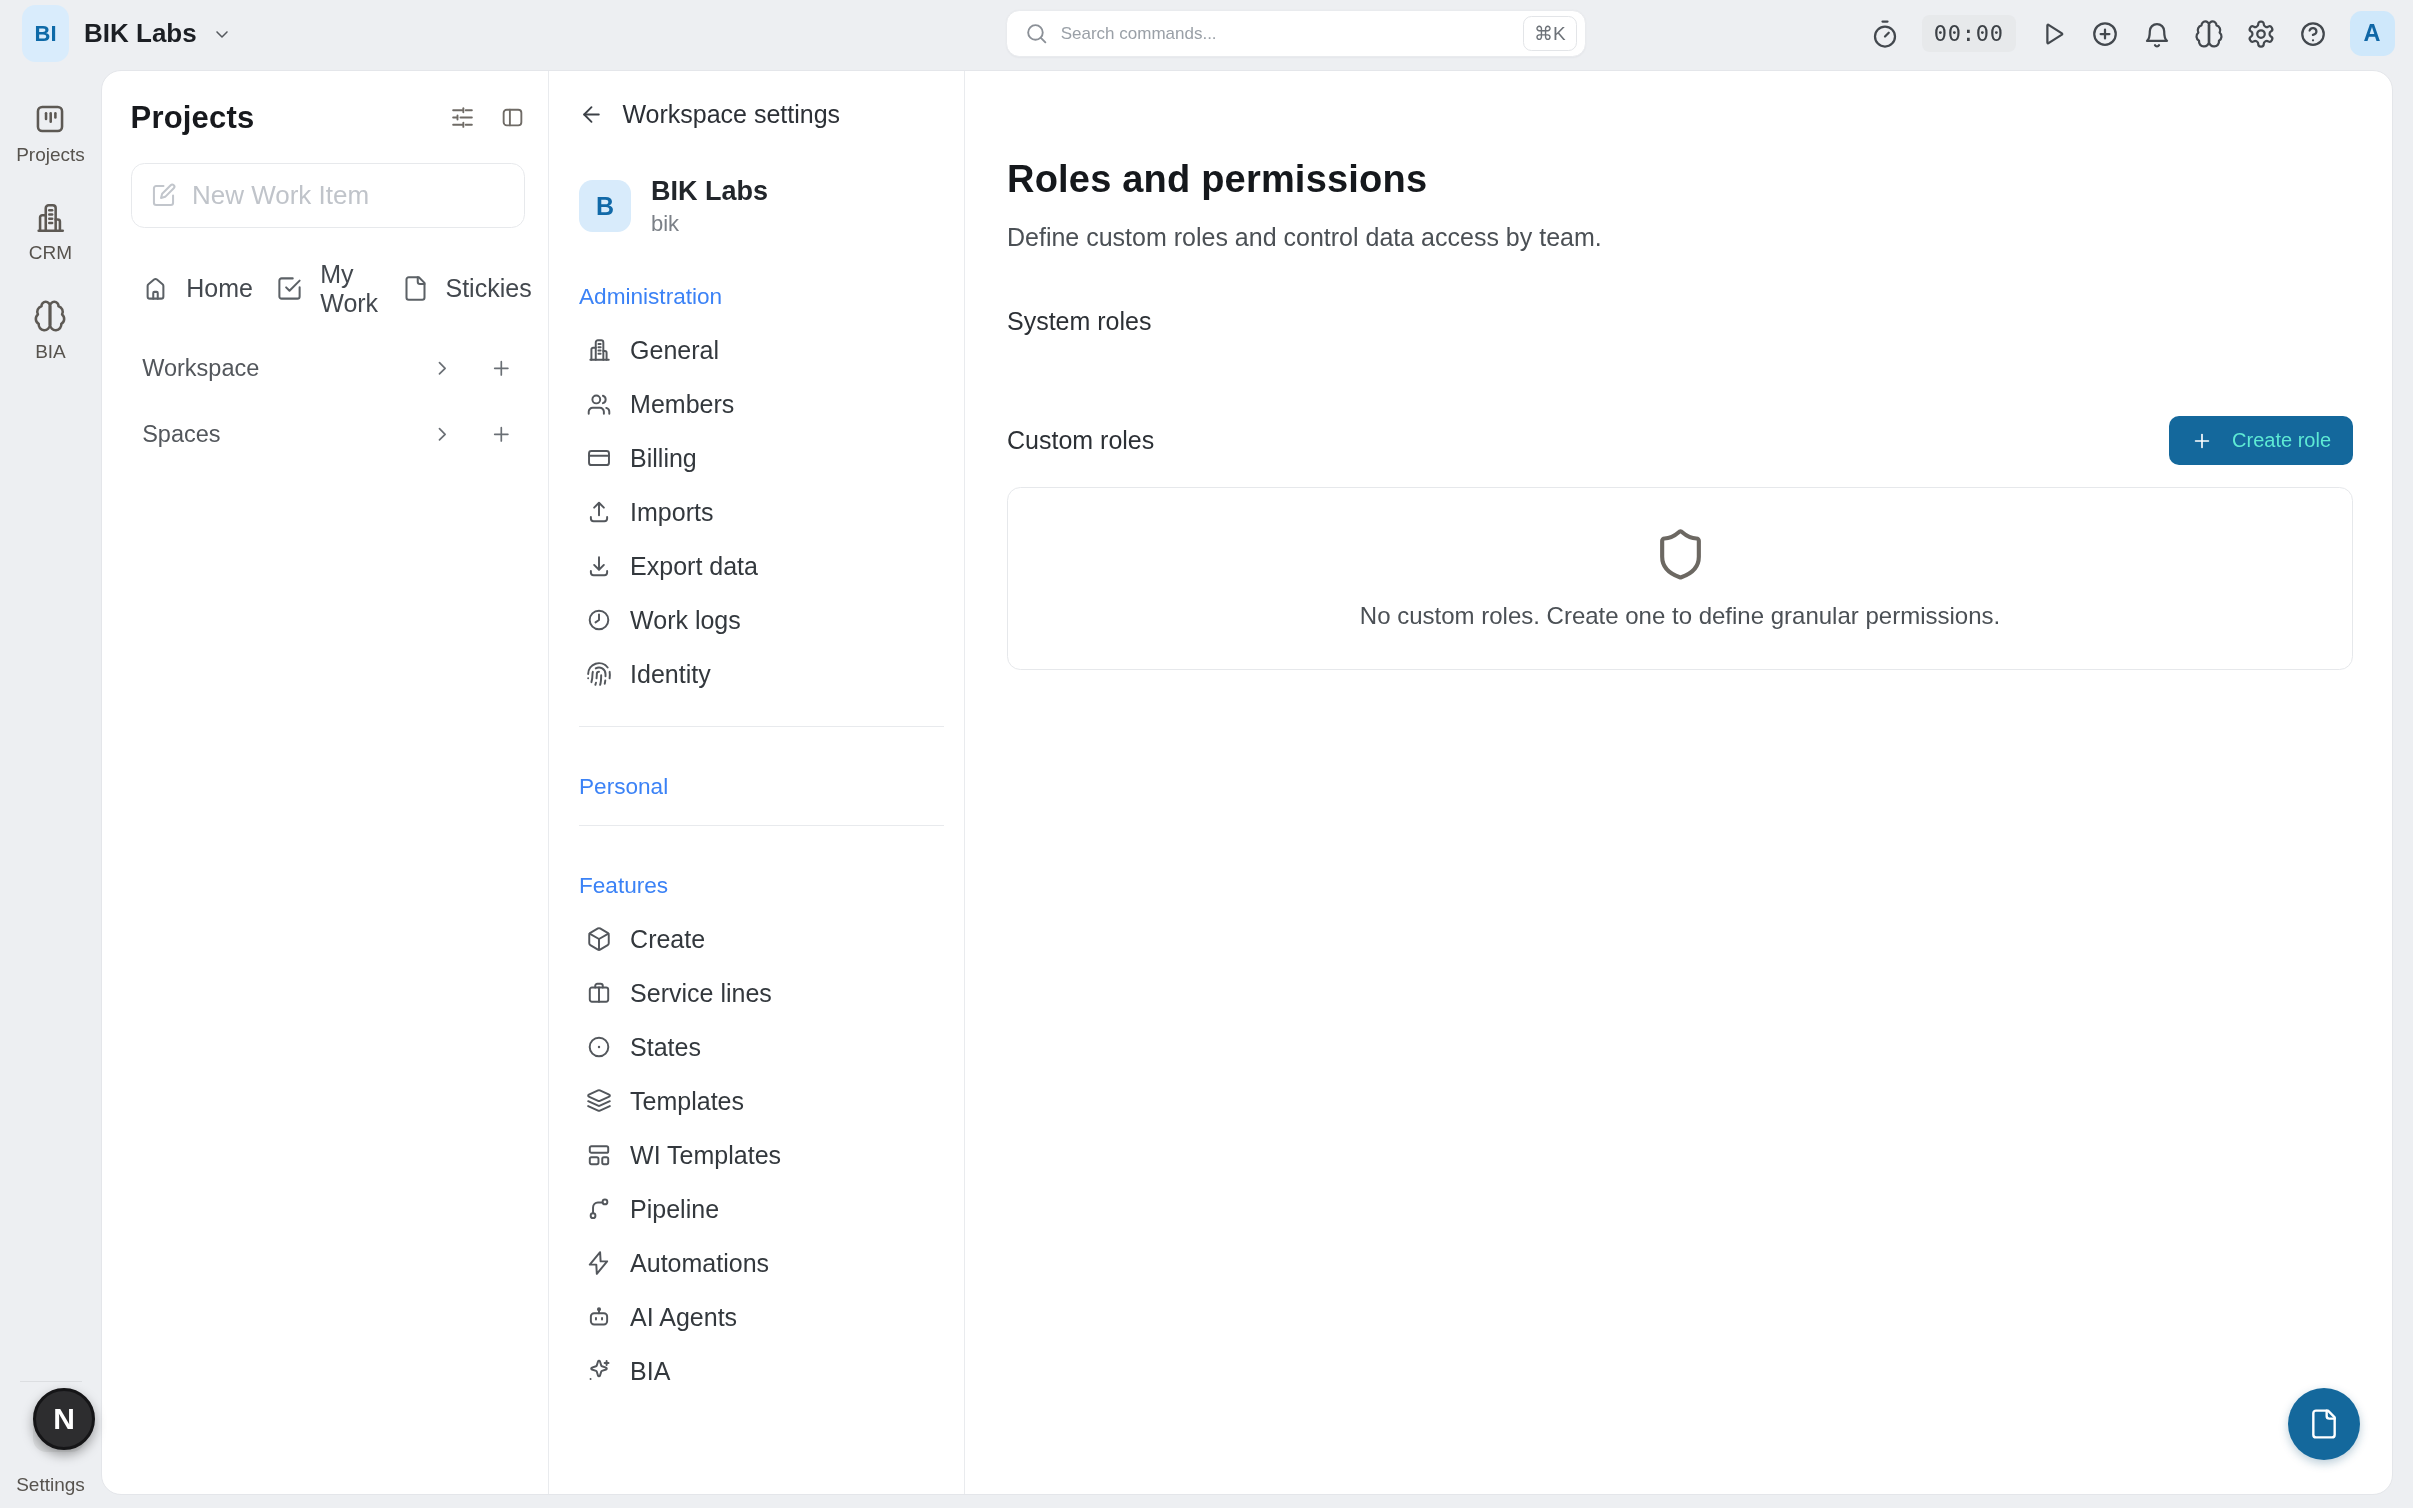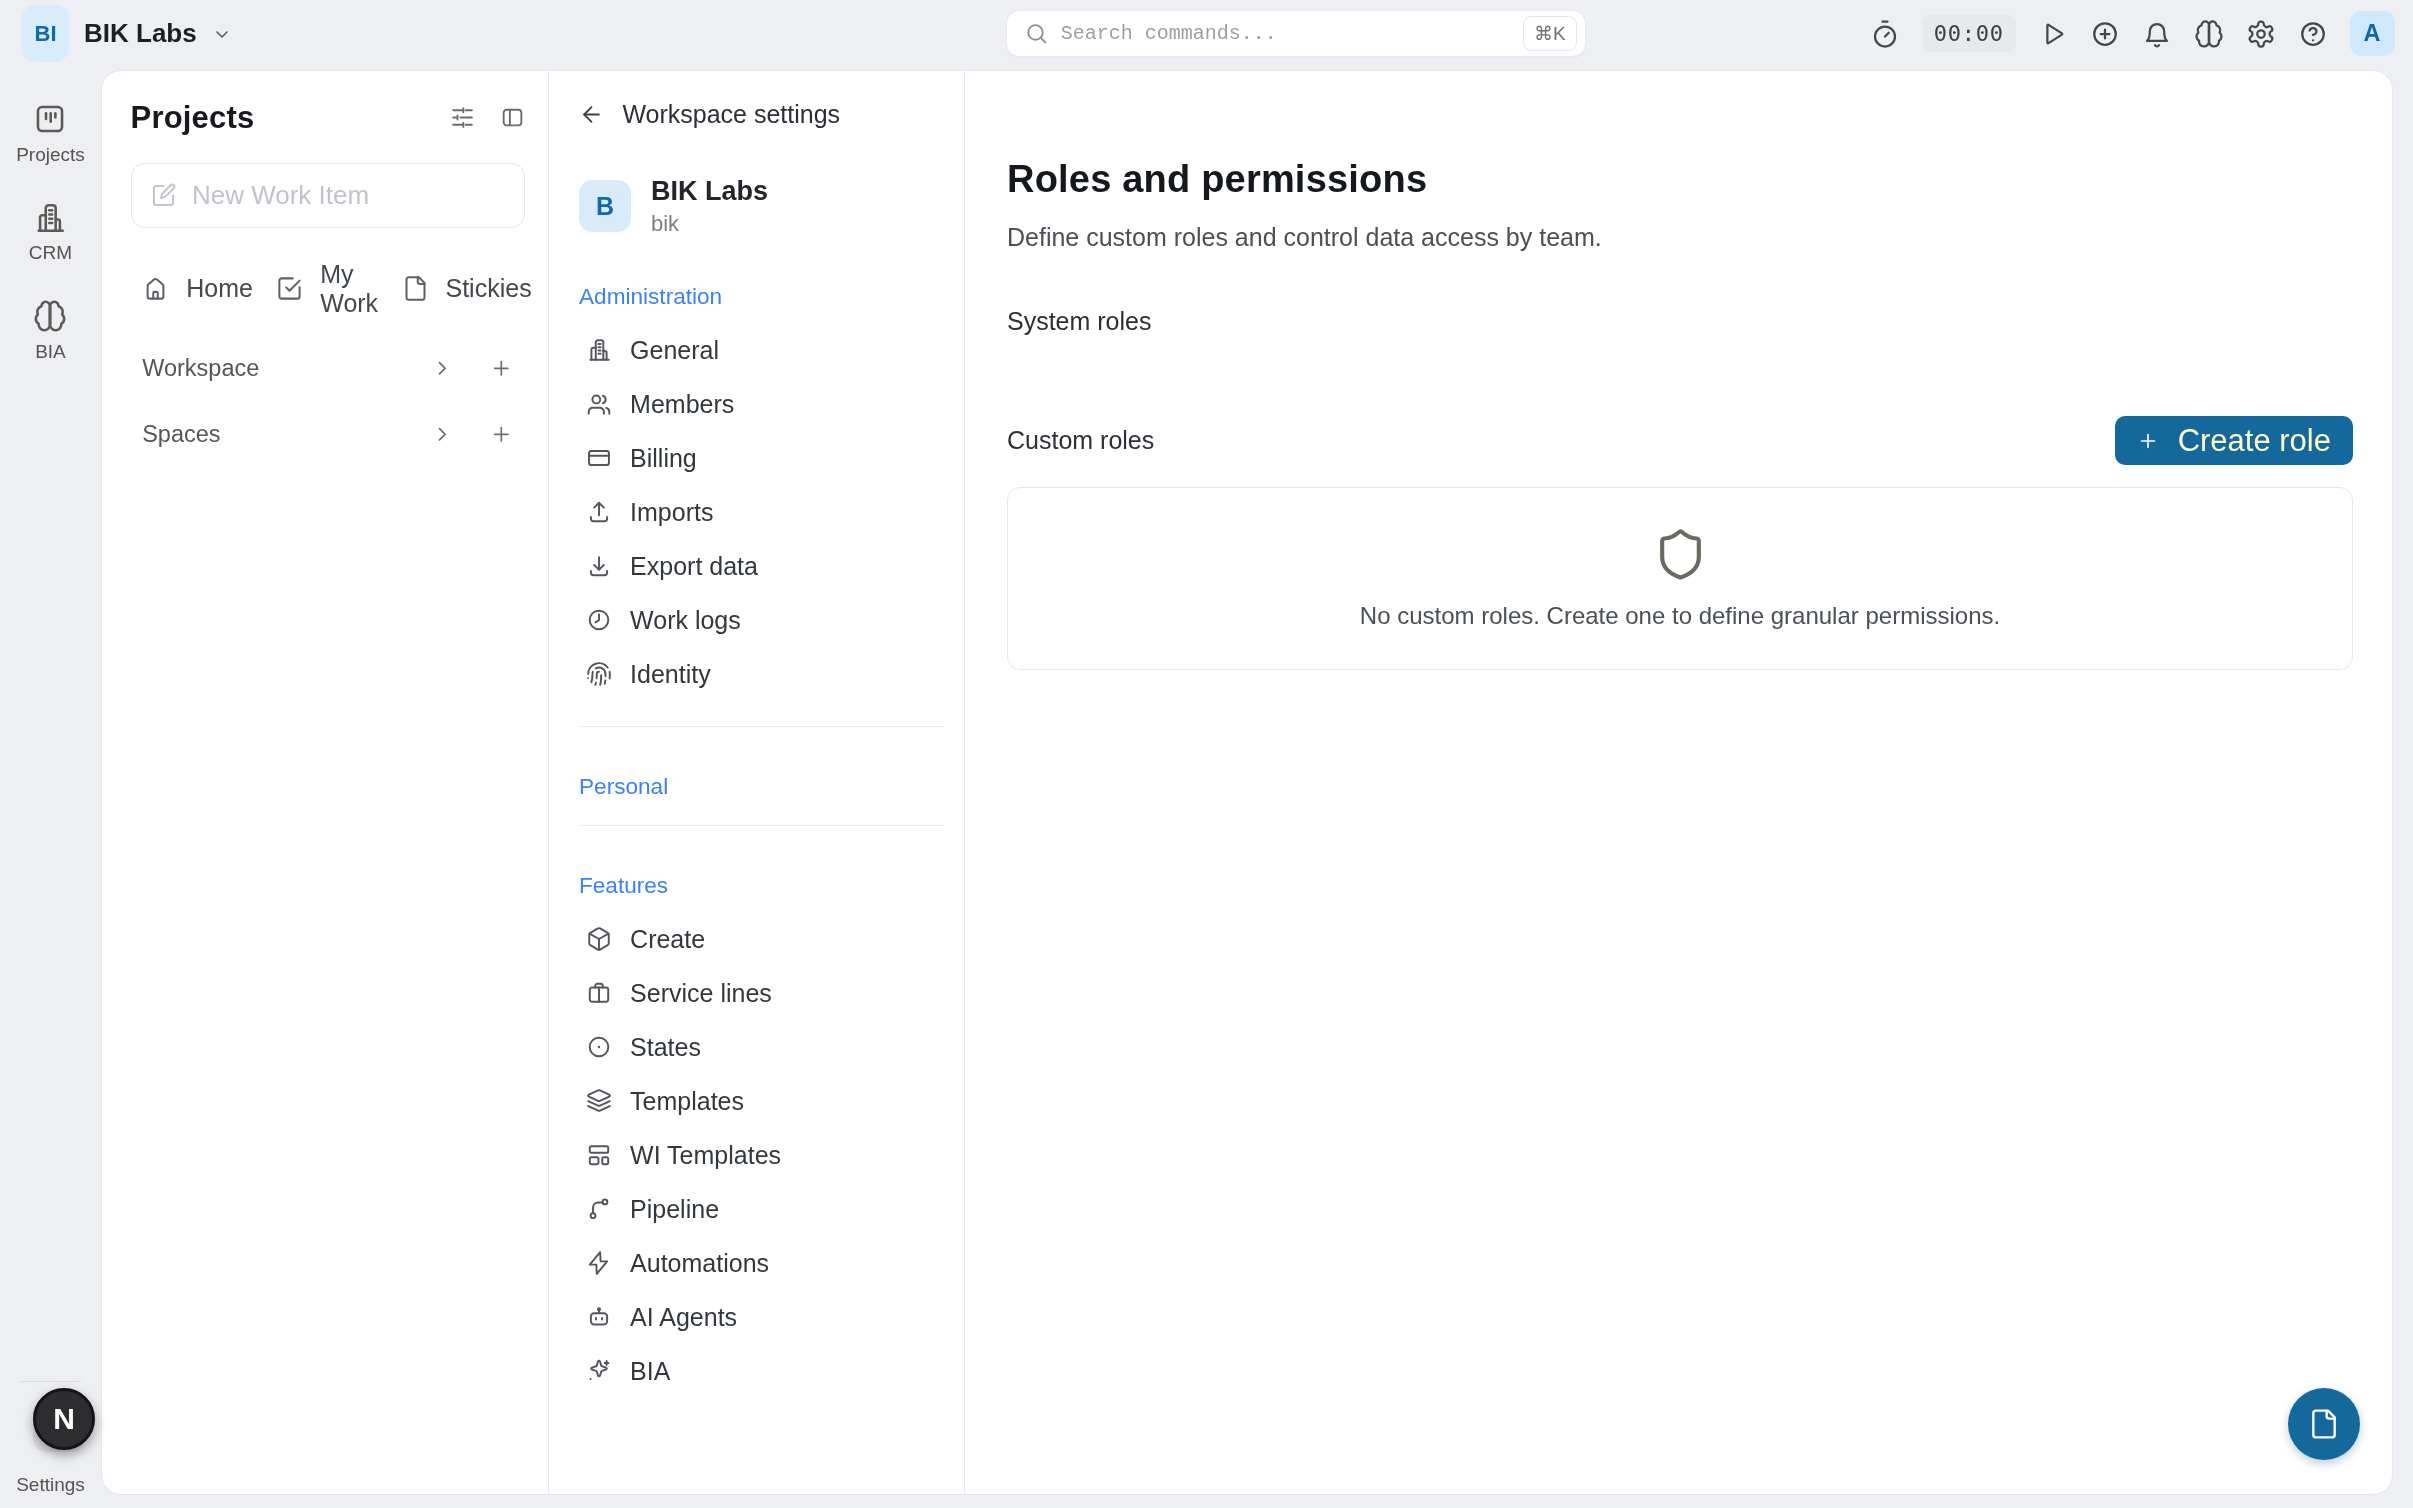--- a/index.html
+++ b/index.html
@@ -18,22 +18,22 @@
   .tb-left { position:absolute; left:22px; top:0; height:67px; display:flex; align-items:center; gap:15px; cursor:pointer; }
   .logo-badge { width:47px; height:57px; border-radius:13.4px; background:#d9ecfc; color:#0e6aa8;
     display:flex; align-items:center; justify-content:center; font-size:22px; font-weight:bold; }
   .ws-name { font-size:26px; font-weight:600; color:#1c1f24; }
   .tb-chevron { width:20px; height:20px; color:#55595e; }
 
   .search-bar { position:absolute; left:1006px; top:10px; width:580px; height:47px; background:#ffffff;
     border:0.8px solid #e9ebee; border-radius:13.4px; display:flex; align-items:center; padding:0 8.4px 0 17px; gap:11.7px;
     box-shadow:0 0.8px 1.7px rgba(20,30,40,.04); }
   .search-bar .icon { width:25px; height:25px; color:#8b9097; }
-  .search-input { flex:1; border:none; outline:none; font-size:20px; color:#6d28d9; background:transparent;
-    font-family:Liberation Mono, monospace; }
+  .search-input { flex:1; border:none; outline:none; font-size:17px; color:#6d28d9; background:transparent;
+    font-family:Liberation Sans, sans-serif; }
   .search-input::placeholder { color:#9aa0a7; }
   .kbd-badge { height:35px; padding:0 10px; border:0.8px solid #e3e5e8; border-radius:8.4px; background:#fff;
     display:flex; align-items:center; font-size:19px; color:#6d7278; }
 
   .tb-right { position:absolute; right:18.4px; top:0; height:67px; display:flex; align-items:center; gap:22px; }
   .tb-icon-btn { width:30px; height:30px; color:#43484e; cursor:pointer; }
   .timer-pill { height:37px; padding:0 11.7px; background:#e7e9eb; border-radius:7.5px; display:flex; align-items:center;
     font-family:"DejaVu Sans Mono", monospace; font-size:22px; color:#3c4146; letter-spacing:0.8px; }
   .avatar-badge { width:45px; height:45px; border-radius:11.7px; background:#cfe8fb; color:#1067a6;
     display:flex; align-items:center; justify-content:center; font-size:23.5px; font-weight:bold; cursor:pointer; }
@@ -94,22 +94,22 @@
   .sn-item-label { font-size:25px; color:#33383d; }
   .sn-divider { height:0.8px; background:#e8eaed; margin:25px 0 0 0; }
 
   
   .col-main { flex:1; position:relative; padding:87px 39px 0 42px; }
   .main-title { font-size:38px; font-weight:bold; color:#15181c; letter-spacing:0.2px; }
   .main-subtitle { margin-top:22px; font-size:25px; color:#4b5055; }
   .section-label { font-size:25px; color:#2c3035; }
   .system-roles { margin-top:55px; }
   .custom-roles-row { margin-top:80px; display:flex; align-items:center; }
-  .create-role-btn { margin-left:auto; height:49px; background:#14689c; color:#fef9c3; border:none; border-radius:10px;
-    display:flex; align-items:center; gap:19px; padding:0 22px; font-size:31px; cursor:pointer;
+  .create-role-btn { margin-left:auto; height:49px; background:#14689c; color:#5eead4; border:none; border-radius:10px;
+    display:flex; align-items:center; gap:19px; padding:0 22px; font-size:20px; cursor:pointer;
     font-family:"Liberation Sans", sans-serif; }
   .create-role-btn .icon { width:22px; height:22px; color:#fff; }
   .empty-card { margin-top:22px; border:1.7px solid #e6e8eb; border-radius:13.4px; height:183px;
     display:flex; flex-direction:column; align-items:center; justify-content:center; gap:20px; }
   .empty-card .icon { width:55px; height:55px; color:#6c6862; }
   .empty-text { font-size:24px; color:#4b5055; }
   .fab { position:absolute; right:32px; bottom:34px; width:72px; height:72px; border-radius:50%;
     background:#14689c; border:none; display:flex; align-items:center; justify-content:center; cursor:pointer;
     box-shadow:0 3.4px 10px rgba(15,80,120,.28); }
   .fab .icon { width:32px; height:32px; color:#ffffff; }

